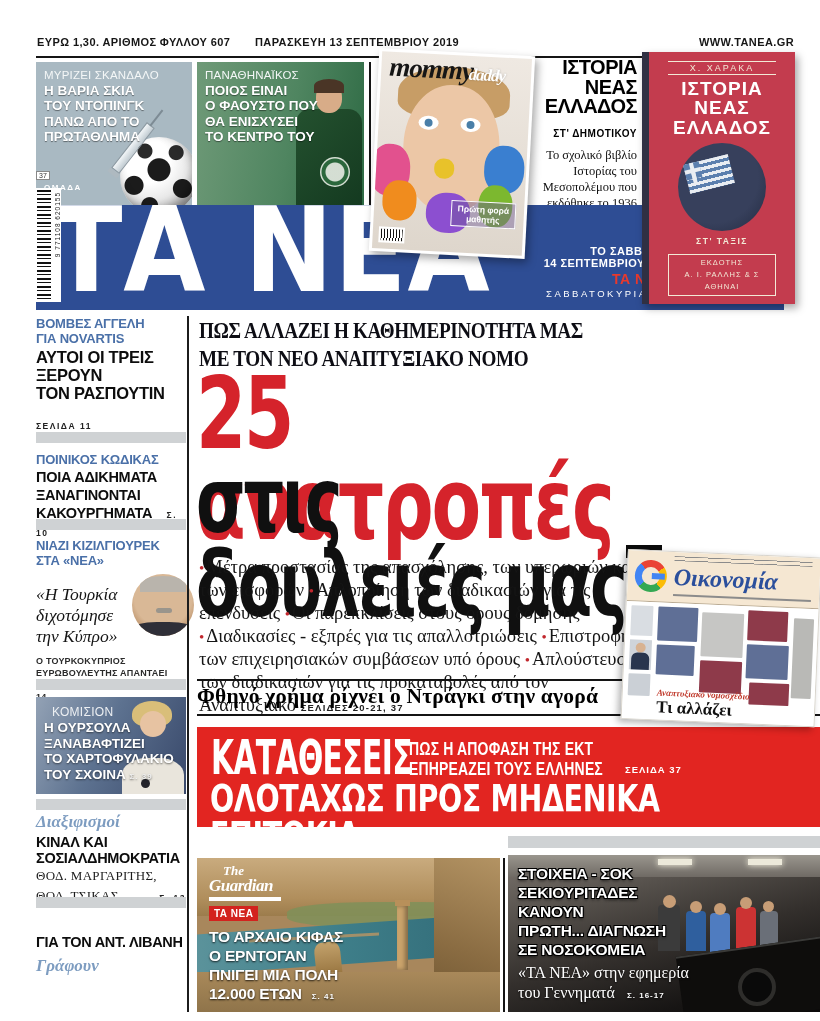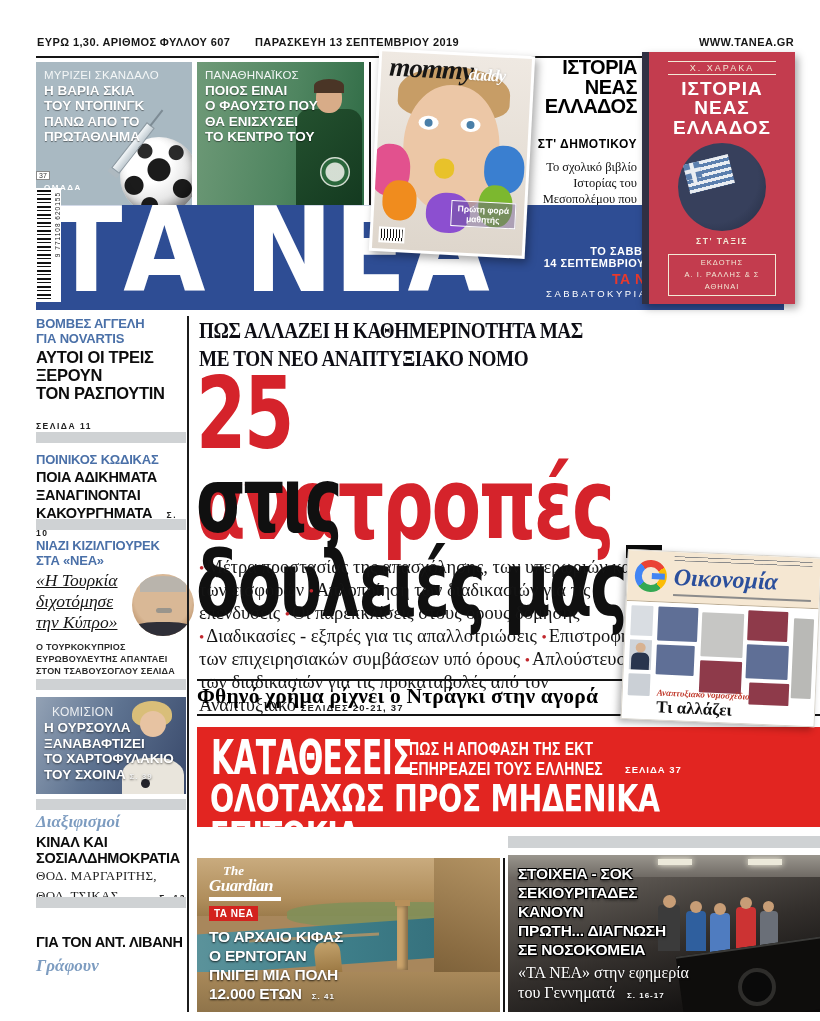--- a/index.html
+++ b/index.html
@@ -58,21 +58,21 @@
              font-weight:700;font-size:27px;color:#161616;letter-spacing:-1px;}
   .mag-brand2{font-size:17px;color:#fff;text-shadow:0 0 2px rgba(0,0,0,.25);margin-left:-4px;}
   .mag-caption{position:absolute;right:8px;bottom:26px;z-index:4;padding:2px 6px;border:1px solid #fff;
                color:#fff;background:rgba(110,90,150,.45);font-size:8.5px;font-weight:700;text-align:center;}
   .mag-barcode{position:absolute;left:6px;bottom:6px;width:22px;height:12px;background:
                repeating-linear-gradient(90deg,#111 0 1px,#fff 1px 3px);border:2px solid #fff;}
 
   
   .history{position:absolute;left:525px;top:58px;width:112px;text-align:right;}
   .history-title{font-size:20px;font-weight:800;line-height:.98;letter-spacing:-.5px;color:#000;}
-  .history-grade{margin-top:20px;font-size:12px;font-weight:700;letter-spacing:.5px;color:#000;}
+  .history-grade{margin-top:11px;font-size:10px;font-weight:700;letter-spacing:.5px;color:#000;}
   .history-blurb{margin-top:8px;font-family:"Liberation Serif",serif;font-size:12.5px;line-height:1.28;color:#101010;}
 
   
   .book{position:absolute;left:642px;top:52px;width:146px;height:252px;background:#c33c4e;z-index:6;
         border-left:7px solid #303043;box-shadow:3px 4px 8px rgba(0,0,0,.35);}
   .book-author{width:74%;margin:9px auto 4px;text-align:center;color:#f3e9d6;font-size:9px;letter-spacing:2px;
                border-top:1px solid #f3e9d6;border-bottom:1px solid #f3e9d6;padding:1px 0;}
   .book-title{margin-top:2px;text-align:center;color:#fff;font-weight:800;font-size:19px;line-height:1.02;letter-spacing:1px;}
   .book-circle{position:relative;width:88px;height:88px;margin:6px auto 0;border-radius:50%;
                background:radial-gradient(circle at 40% 40%,#37405c 0 60%,#222a40 100%);overflow:hidden;}
@@ -336,21 +336,21 @@
     <span class="sb-head-sm pl">ΠΟΙΑ ΑΔΙΚΗΜΑΤΑ
 ΞΑΝΑΓΙΝΟΝΤΑΙ
 ΚΑΚΟΥΡΓΗΜΑΤΑ</span>
     <span class="sb-page" style="margin-left:10px;">Σ. 10</span>
   </div>
   <div class="sb-div" style="top:519px;"></div>
 
   <div class="sb" style="top:538px;height:140px;position:absolute;">
     <div class="sb-kicker pl">ΝΙΑΖΙ ΚΙΖΙΛΓΙΟΥΡΕΚ
 ΣΤΑ «ΝΕΑ»</div>
-    <div class="quote pl" style="margin-top:1px;text-decoration:underline;">«Η Τουρκία
+    <div class="quote pl" style="margin-top:15px;">«Η Τουρκία
 διχοτόμησε
 την Κύπρο»</div>
     <div class="niazi">
       <div class="hair"></div>
         <div class="stache"></div>
         <div class="suit"></div>
     </div>
     <div class="deck pl" style="margin-top:7px;">Ο ΤΟΥΡΚΟΚΥΠΡΙΟΣ
 ΕΥΡΩΒΟΥΛΕΥΤΗΣ ΑΠΑΝΤΑΕΙ
 ΣΤΟΝ ΤΣΑΒΟΥΣΟΓΛΟΥ ΣΕΛΙΔΑ 14</div>

